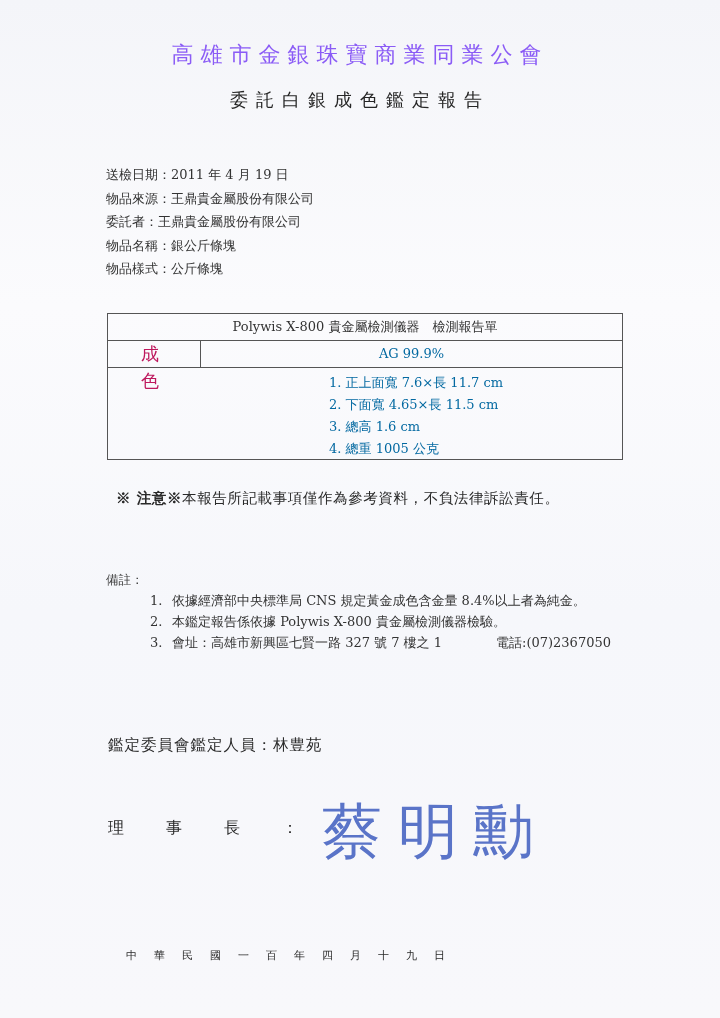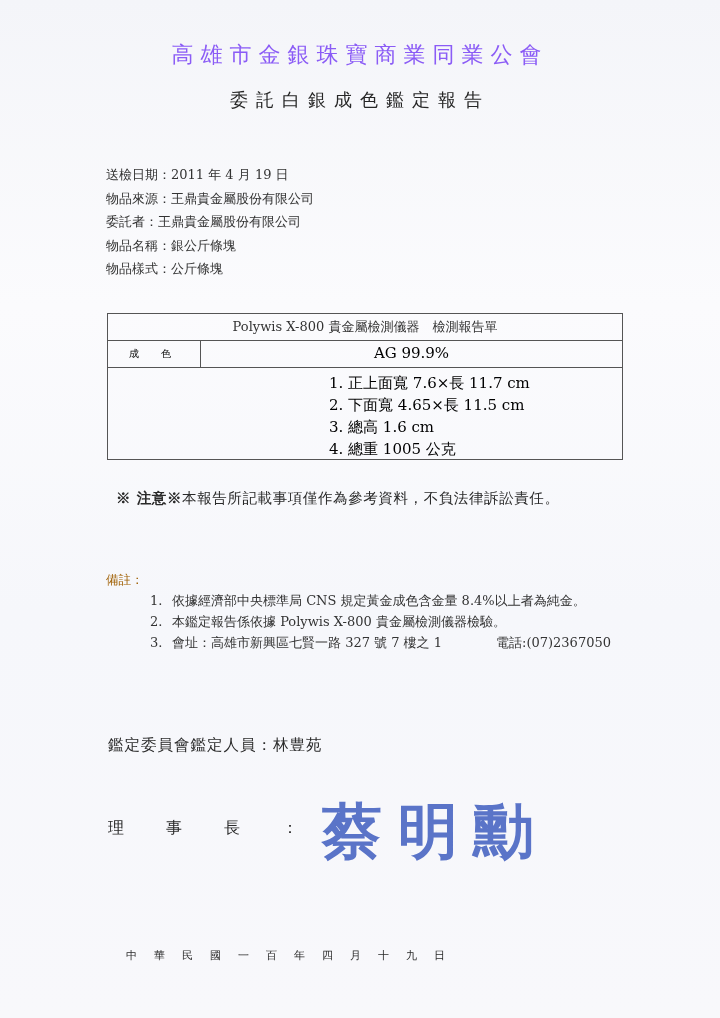--- a/index.html
+++ b/index.html
@@ -31,43 +31,43 @@
     font-size: 13px; line-height: 26px; color: #333;
   }
   .rt-row1 {
     position: absolute; left: 0; top: 26px; width: 100%; height: 27px;
     border-bottom: 1.2px solid #555;
   }
   .rt-row2 { position: absolute; left: 0; top: 54px; width: 100%; height: 91px; }
   .rt-label {
     position: absolute; left: 0; top: 0; width: 93px; height: 100%;
     border-right: 1.2px solid #555; box-sizing: border-box;
-    font-size: 10px; color: #000000; text-align: center;
+    font-size: 18px; color: #be185d; text-align: center;
   }
   .rt-label.color-label { line-height: 27px; letter-spacing: 22px; padding-left: 14px; }
   .rt-label.size-label { line-height: 22px; padding-top: 4px; }
   .rt-value {
     position: absolute; left: 93px; right: 0; top: 0; height: 100%;
-    font-size: 15px; color: #000000;
+    font-size: 13px; color: #0369a1;
   }
   .rt-value.center { text-align: center; line-height: 27px; }
   .dims { position: absolute; left: 128px; top: 4px; line-height: 22px; }
   .notice {
     left: 116px; top: 489px; font-size: 14.5px; color: #2a2a2a; letter-spacing: 0.6px; white-space: nowrap;
   }
   .notice b { font-weight: bold; }
-  .remarks-label { left: 106px; top: 572px; font-size: 12.5px; color: #a16207; }
+  .remarks-label { left: 106px; top: 572px; font-size: 12.5px; color: #404040; }
   .remarks { left: 150px; top: 590px; font-size: 13px; line-height: 21px; color: #333; white-space: nowrap; }
   .remarks .num { display: inline-block; width: 22px; }
   .phone { position: absolute; left: 346px; }
   .appraiser { left: 108px; top: 735px; font-size: 15.5px; color: #2a2a2a; letter-spacing: 1px; }
   .chairman { left: 108px; top: 818px; font-size: 16px; color: #2a2a2a; white-space: nowrap; }
   .chairman span { display: inline-block; }
   .stamp {
-    left: 322px; top: 792px; font-size: 60px; font-weight: bold; color: #4d69c4;
+    left: 322px; top: 792px; font-size: 60px; font-weight: normal; color: #4d69c4;
     letter-spacing: 16px; opacity: 0.92; white-space: nowrap;
     font-family: "DejaVu Serif", serif;
   }
   .date-footer {
     left: 0; width: 588px; top: 948px; text-align: center;
     font-size: 11px; letter-spacing: 17px; color: #2a2a2a;
   }
 </style>
 </head>
 <body>

